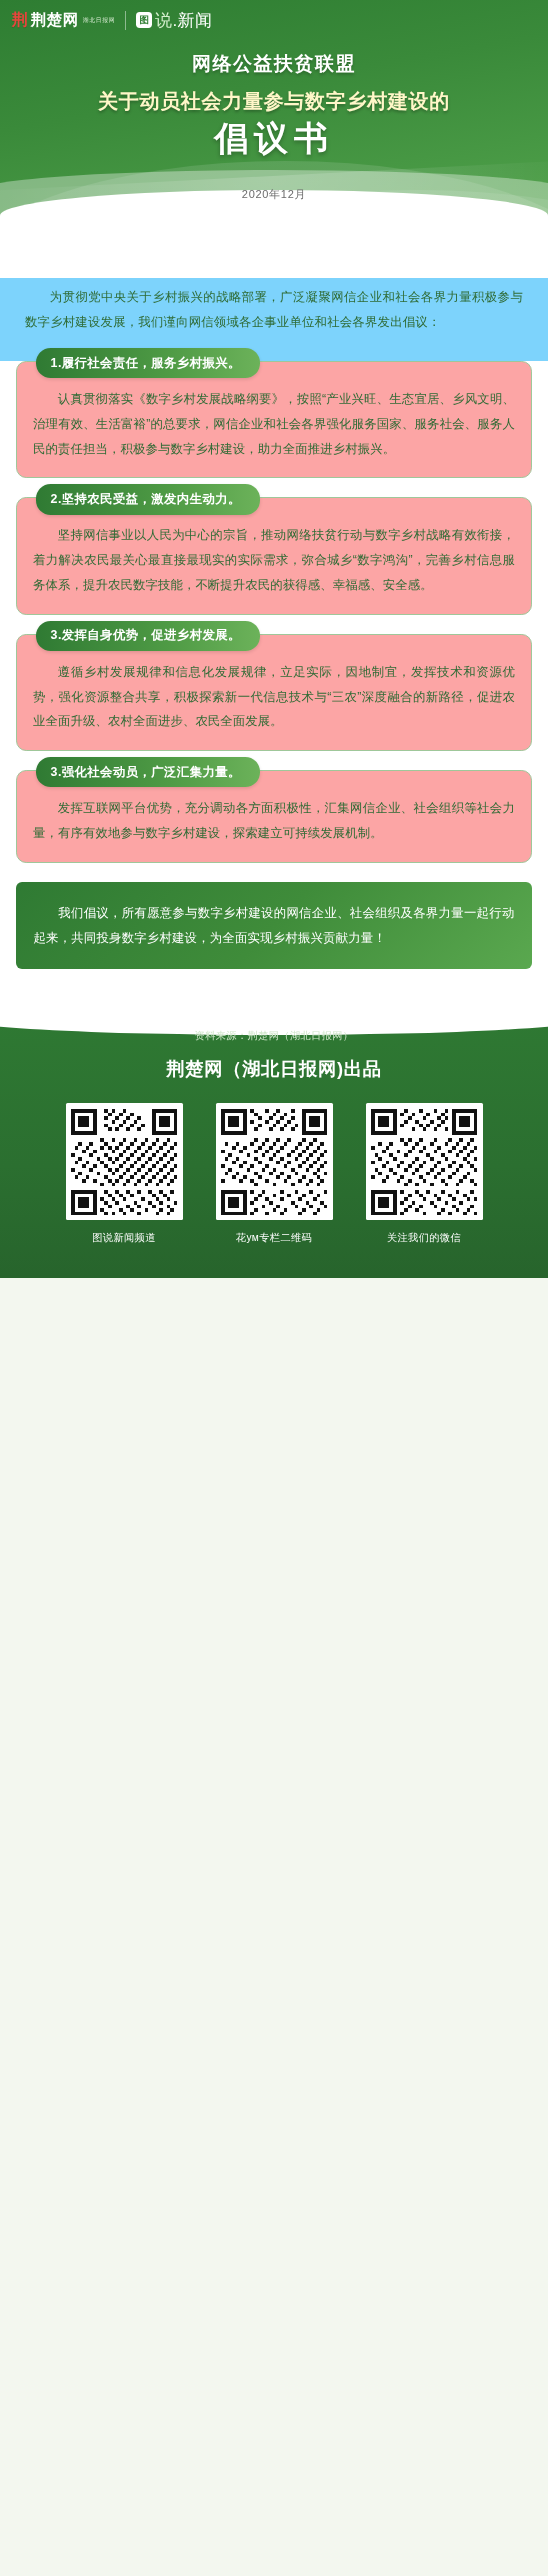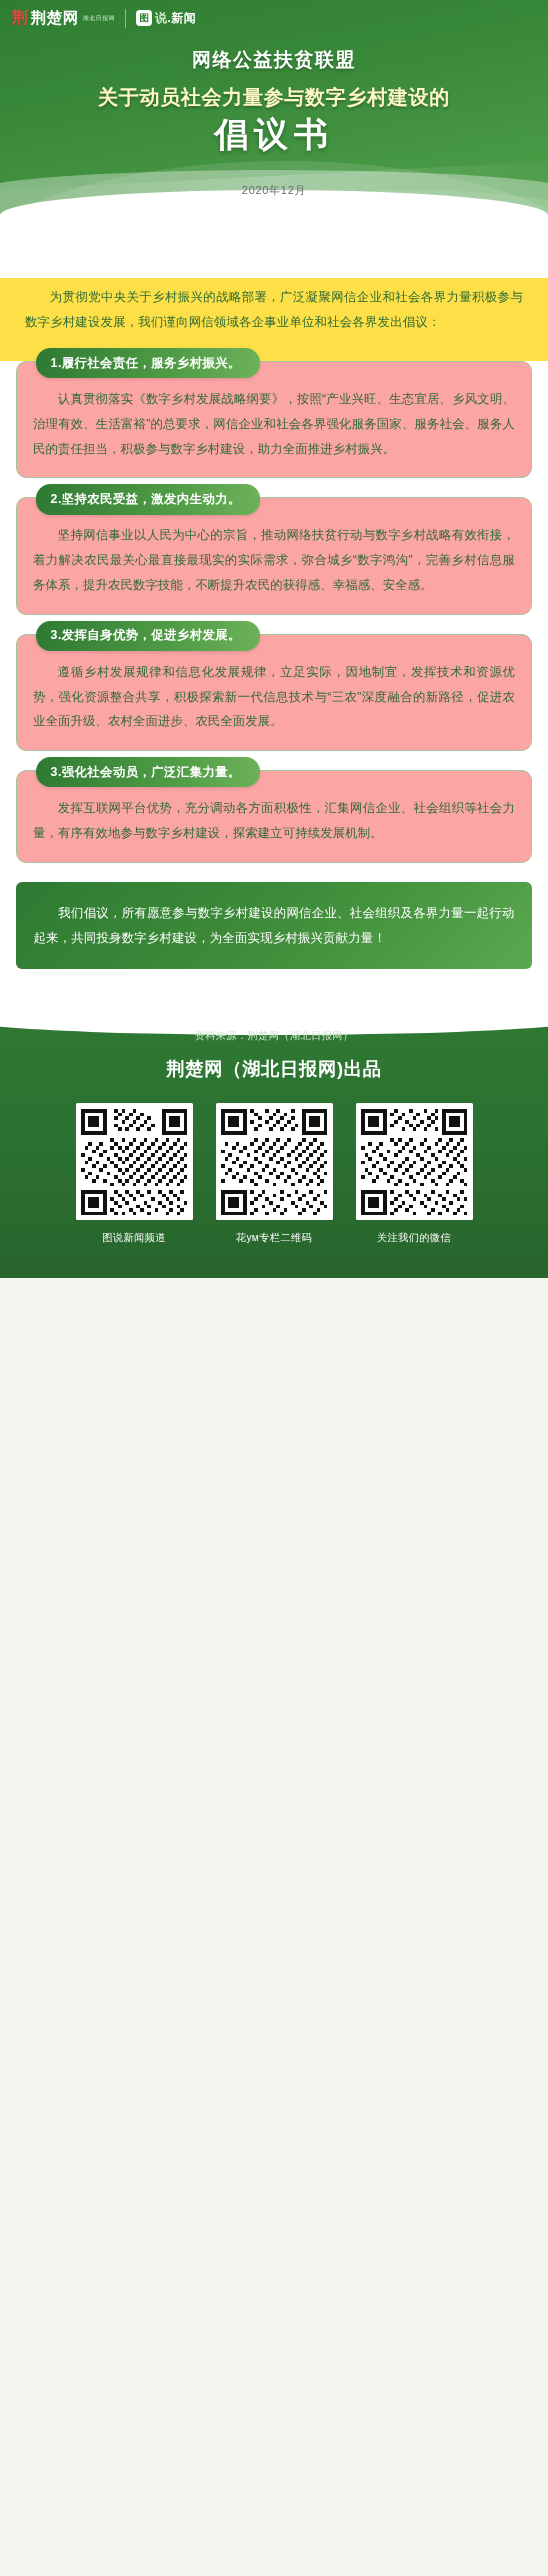--- a/index.html
+++ b/index.html
@@ -91,22 +91,22 @@
     width: 16px; height: 16px;
     border-radius: 3.7px;
     background: #ffffff;
     color: #2e7d32;
     font-size: 9.5px;
     font-weight: bold;
     display: flex; align-items: center; justify-content: center;
   }
   .logo-ssxw .name {
     color: #ffffff;
-    font-size: 12px;
-    font-weight: bold;
+    font-size: 17px;
+    font-weight: normal;
     letter-spacing: 0.4px;
   }
   .logo-ssxw .name em {
     font-style: normal;
     color: #d6f0cf;
   }
 
   .title-block {
     position: relative;
     z-index: 3;
@@ -163,21 +163,21 @@
   }
 
   
   .body-wrap {
     background: #ffffff;
     padding: 0 0 0 0;
   }
   .intro {
     position: relative;
     padding: 7.3px 25px 26px 25px;
-    background: #fde047;
+    background: #7dd3fc;
   }
   .intro p {
     color: #2f6b35;
     font-size: 12.4px;
     line-height: 2.0;
     text-align: justify;
     text-indent: 2em;
     letter-spacing: 0.2px;
   }
 
@@ -261,21 +261,21 @@
     color: #ffffff;
     font-size: 18.3px;
     font-weight: bold;
     letter-spacing: 0.7px;
     margin-bottom: 22px;
   }
   .qr-row {
     position: relative;
     display: flex;
     justify-content: center;
-    gap: 16px;
+    gap: 26px;
     padding: 0 20.5px;
   }
   .qr-item { width: 124px; }
   .qr-box {
     width: 117px; height: 117px;
     margin: 0 auto;
     background: #ffffff;
     padding: 5.1px;
     border-radius: 1.5px;
   }

